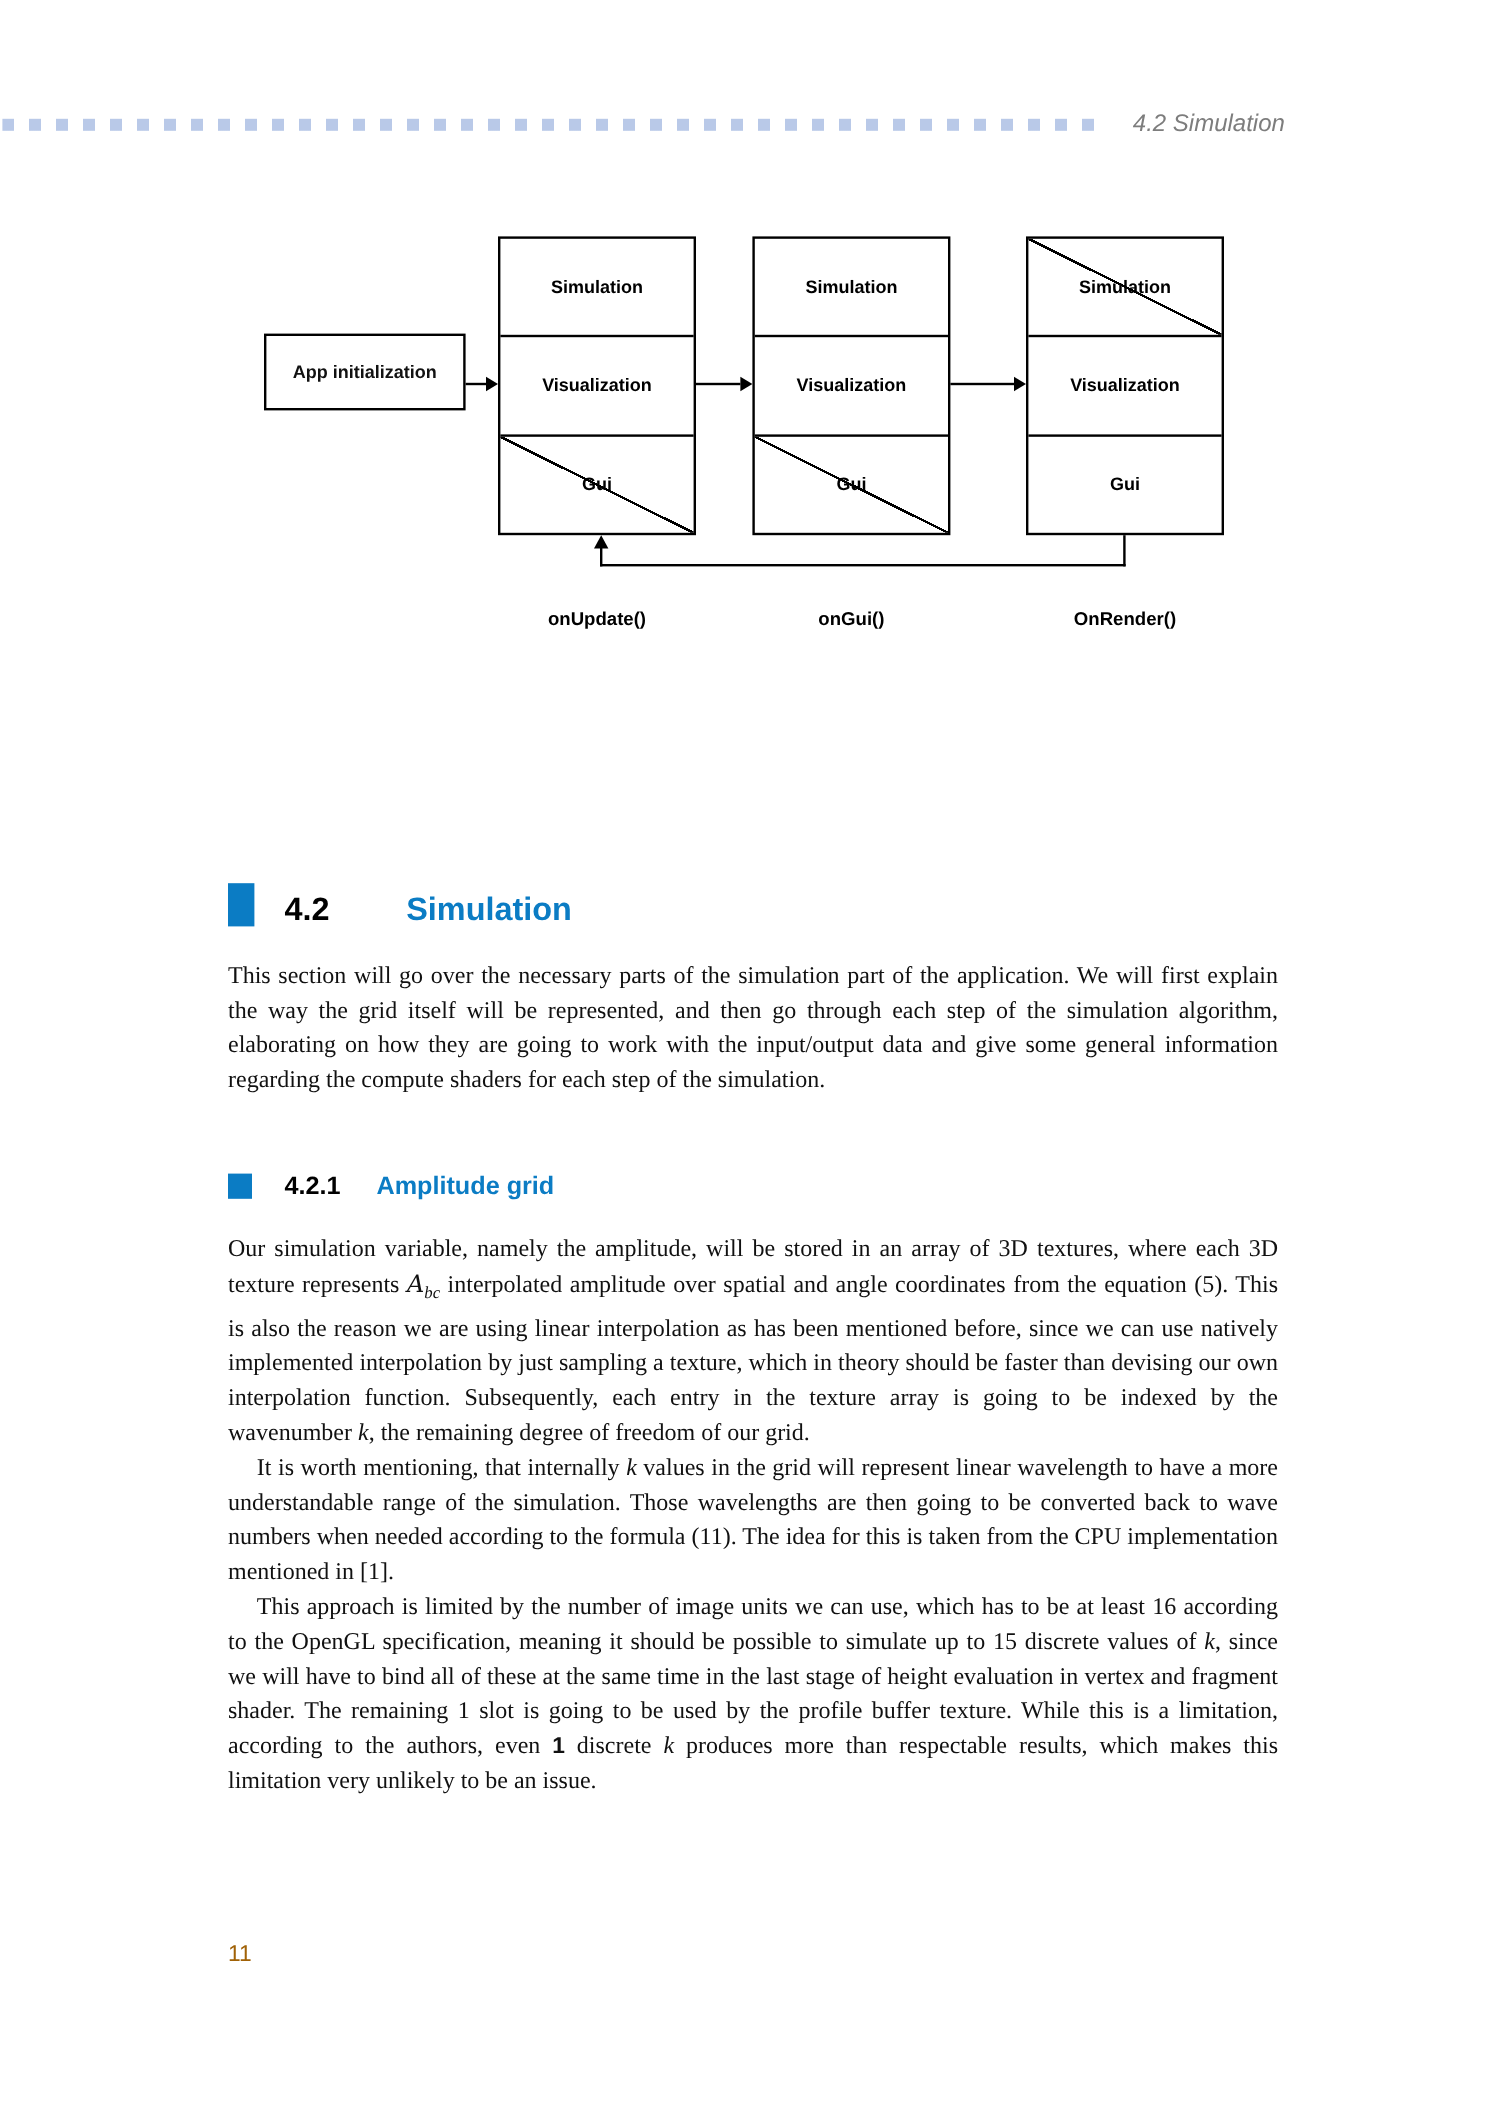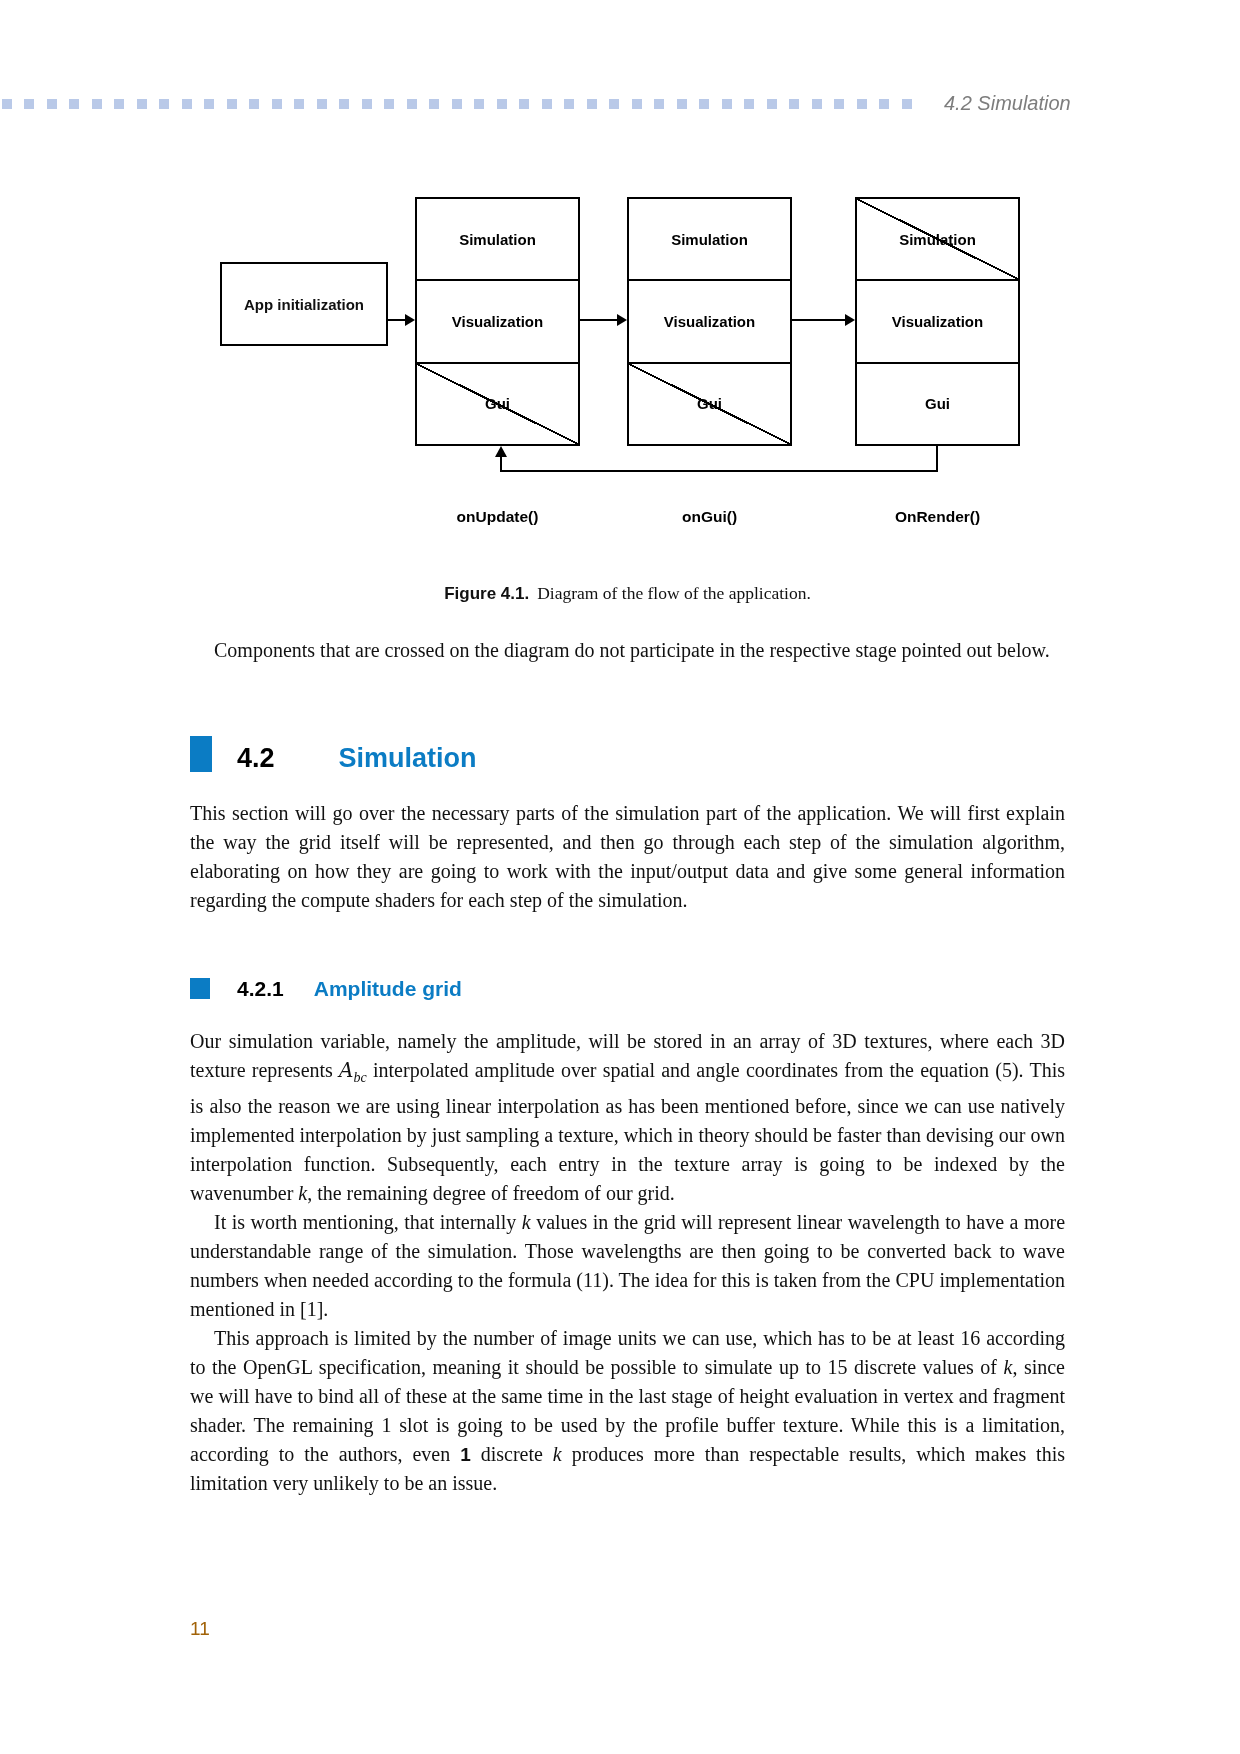--- a/index.html
+++ b/index.html
@@ -14,21 +14,21 @@
   .header-text{margin-left:30px;font:italic 20px "Liberation Sans",sans-serif;color:#7d7d7d;white-space:nowrap;}
 
   
   .dg-col{position:absolute;width:165px;height:249px;border:2px solid #000;background:#fff;
           display:flex;flex-direction:column;}
   .dg-cell{flex:1;position:relative;display:flex;align-items:center;justify-content:center;
            font:700 15px "Liberation Sans",sans-serif;color:#000;}
   .dg-cell.mid{border-top:2px solid #000;border-bottom:2px solid #000;}
   .dg-cell.crossed::after{content:"";position:absolute;inset:0;
      background:linear-gradient(to top right,transparent calc(50% - 1px),#000 calc(50% - 1px) calc(50% + 1px),transparent calc(50% + 1px));}
-  .app-box{position:absolute;left:220px;top:262px;width:168px;height:84px;border:2px solid #000;
+  .app-box{position:absolute;left:220px;top:278px;width:168px;height:64px;border:2px solid #000;
            display:flex;align-items:center;justify-content:center;
            font:700 15px "Liberation Sans",sans-serif;background:#fff;}
   .harrow{position:absolute;height:2px;background:#000;top:319px;}
   .harrow::after{content:"";position:absolute;right:-10px;top:-5px;
                  border-left:10px solid #000;border-top:6px solid transparent;border-bottom:6px solid transparent;}
   .fb-seg{position:absolute;background:#000;}
   .fb-uphead{position:absolute;left:495px;top:446px;width:0;height:0;
              border-bottom:11px solid #000;border-left:6px solid transparent;border-right:6px solid transparent;}
   .stage-label{position:absolute;top:508px;width:165px;text-align:center;
                font:600 15.5px "Liberation Sans",sans-serif;color:#000;}
@@ -122,25 +122,21 @@
     <div class="fb-seg" style="left:936px;top:446px;width:2px;height:26px;"></div>
     <div class="fb-seg" style="left:500px;top:470px;width:438px;height:2px;"></div>
     <div class="fb-seg" style="left:500px;top:455px;width:2px;height:17px;"></div>
     <div class="fb-uphead"></div>
 
     <div class="stage-label" style="left:415px;text-align:center;">onUpdate()</div>
     <div class="stage-label" style="left:627px;">onGui()</div>
     <div class="stage-label" style="left:855px;">OnRender()</div>
   </div>
 
-  <div class="caption">
-    <span class="cap-label">Figure 4.1.</span><span class="cap-text">Diagram of the flow of the application.</span>
-  </div>
 
-  <p class="body indent" style="top:636px;">Components that are crossed on the diagram do not participate in the respective stage pointed out below.</p>
 
   <div class="section-heading">
     <span class="hbar"></span>
     <span class="hnum">4.2</span>
     <span class="htitle">Simulation</span>
   </div>
 
   <p class="body" style="top:799px;">This section will go over the necessary parts of the simulation part of the application. We will first explain the way the grid itself will be represented, and then go through each step of the simulation algorithm, elaborating on how they are going to work with the input/output data and give some general information regarding the compute shaders for each step of the simulation.</p>
 
   <div class="subsection-heading">

